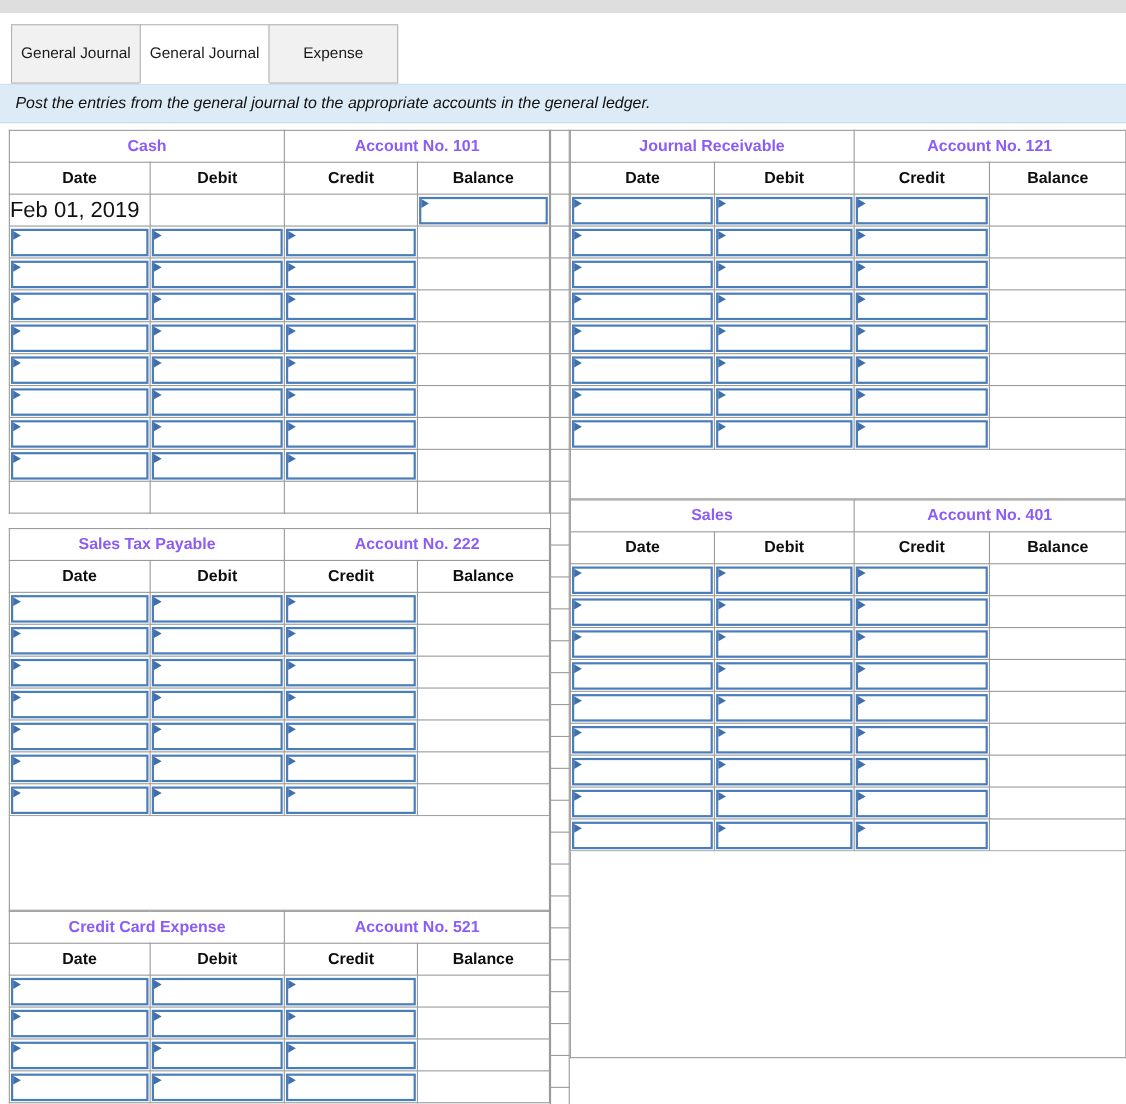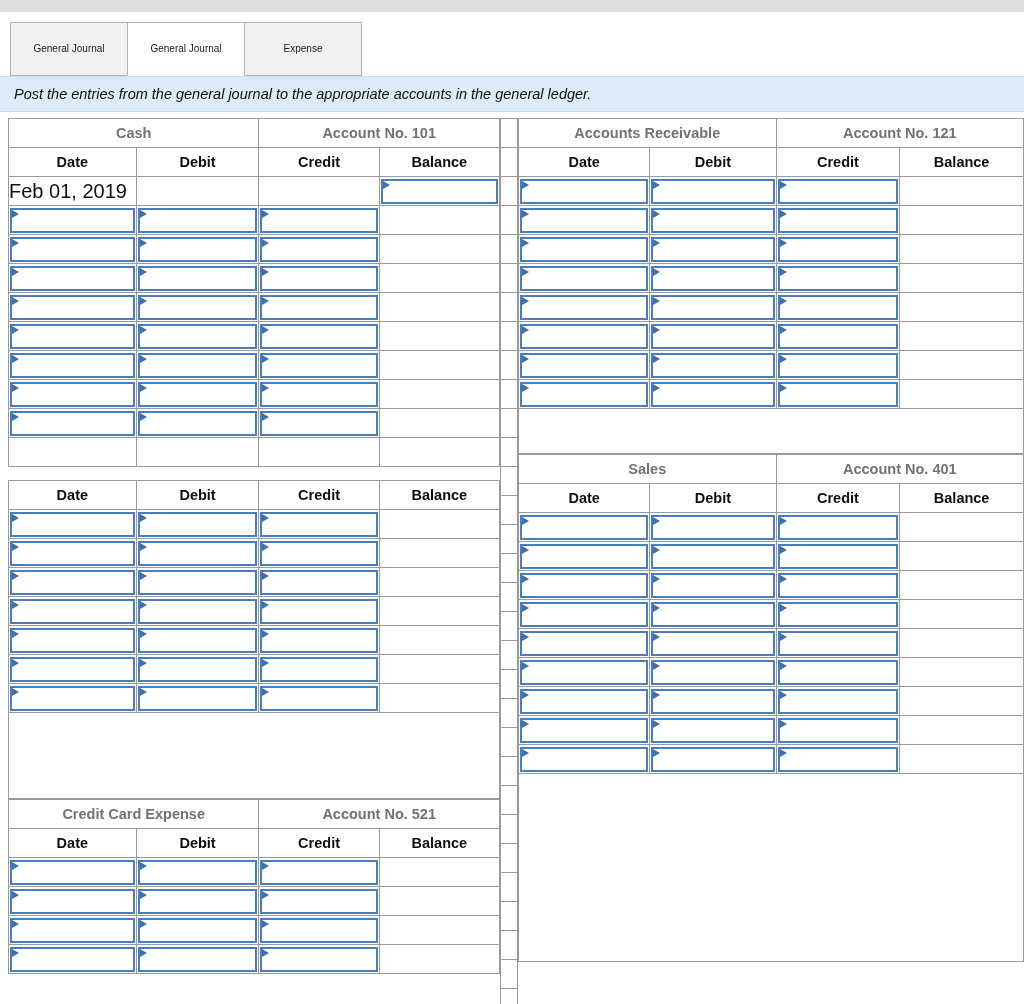--- a/index.html
+++ b/index.html
@@ -29,21 +29,21 @@
   }
   .tab {
     width: 118px;
     height: 54px;
     border: 1px solid #b4b4b4;
     background: #f1f1f1;
     display: flex;
     align-items: center;
     justify-content: center;
     text-align: right;
-    font-size: 10px;
+    font-size: 14px;
     color: #1a1a1a;
     line-height: 1.25;
     margin-right: -1px;
     position: relative;
     z-index: 1;
   }
   .tab.active {
     background: #ffffff;
     border-bottom: 1px solid #ffffff;
     z-index: 3;
@@ -79,21 +79,21 @@
     width: 100%;
   }
   table.ledger td, table.ledger th {
     border: 1px solid #9a9a9a;
     padding: 0;
     height: 29px;
     background: #ffffff;
   }
   th.acct-title, th.acct-no {
     background: #82abdf;
-    color: #737373;
+    color: #8b5cf6;
     font-size: 14.5px;
     font-weight: bold;
     height: 29px;
   }
   th.colhead {
     background: #82abdf;
     color: #0e0e0e;
     font-size: 14.5px;
     font-weight: bold;
     text-align: center;
@@ -314,20 +314,24 @@
 
     <table class="ledger">
       <colgroup>
         <col class="w-date">
           <col class="w-debit">
           <col class="w-credit">
           <col class="w-balance">
       </colgroup>
       <thead>
         <tr>
+          <th class="acct-title" colspan="2">Sales Tax Payable</th>
+          <th class="acct-no" colspan="2">Account No. 222</th>
+        </tr>
+        <tr>
           <th class="colhead">Date</th>
           <th class="colhead">Debit</th>
           <th class="colhead">Credit</th>
           <th class="colhead">Balance</th>
         </tr>
       </thead>
       <tbody>
           <tr>
             <td>
               <span class="cellinput"></span>
@@ -594,21 +598,21 @@
 
     <table class="ledger">
       <colgroup>
         <col class="w-date">
           <col class="w-debit">
           <col class="w-credit">
           <col class="w-balance">
       </colgroup>
       <thead>
         <tr>
-          <th class="acct-title" colspan="2">Accounts Receivable</th>
+          <th class="acct-title" colspan="2">Journal Receivable</th>
           <th class="acct-no" colspan="2">Account No. 121</th>
         </tr>
         <tr>
           <th class="colhead">Date</th>
           <th class="colhead">Debit</th>
           <th class="colhead">Credit</th>
           <th class="colhead">Balance</th>
         </tr>
       </thead>
       <tbody>

